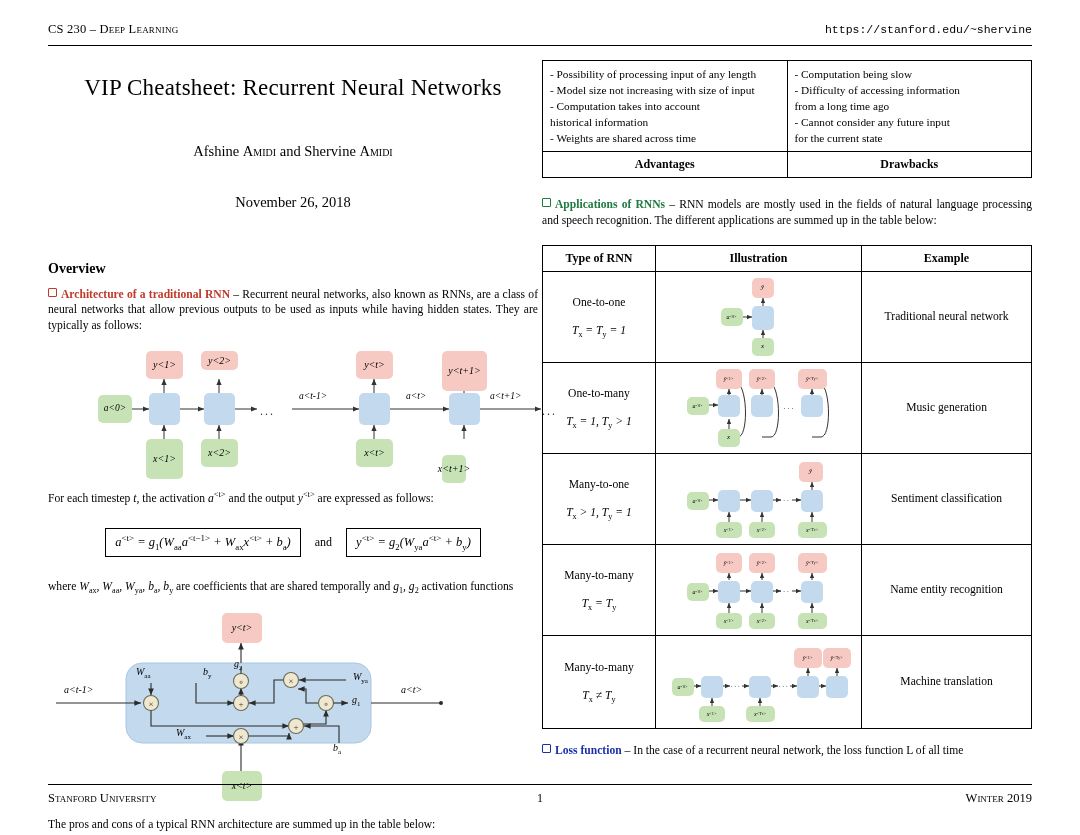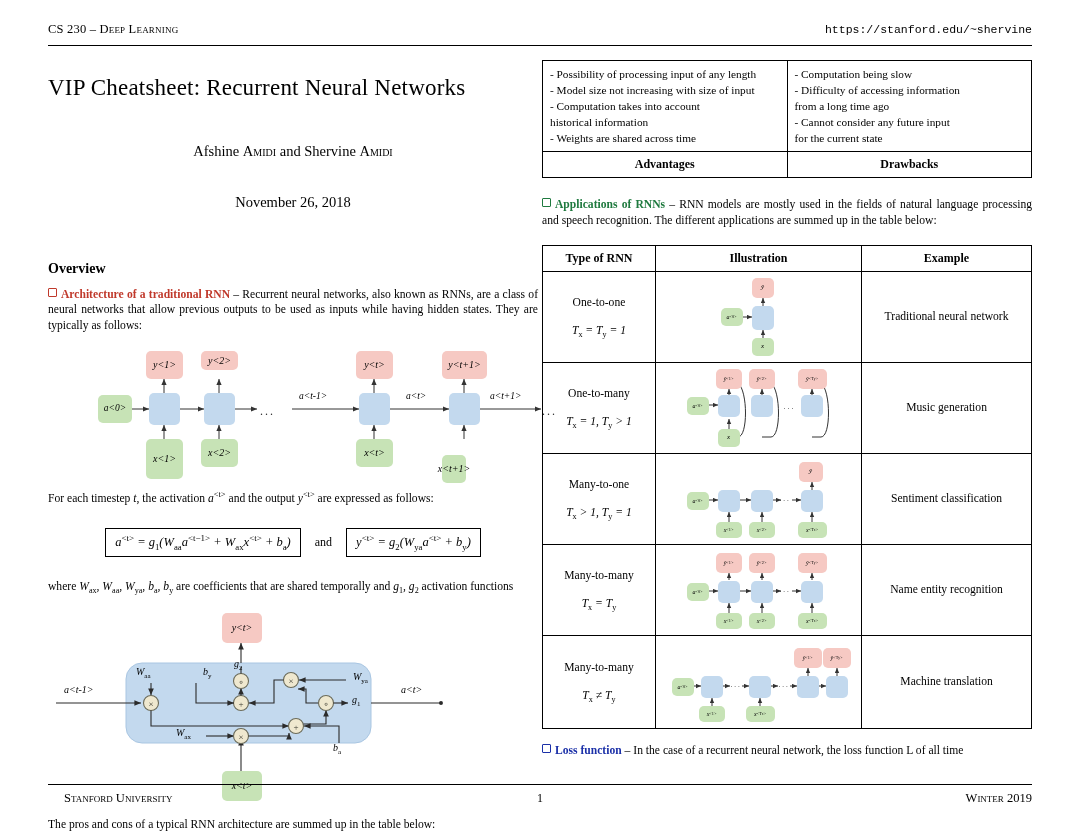--- a/index.html
+++ b/index.html
@@ -7,30 +7,30 @@
        font-family:"Liberation Serif","DejaVu Serif",serif;color:#000;}
   .page{position:absolute;inset:0;}
 
   
   .hdr{position:absolute;left:48px;top:22px;width:984px;height:22px;}
   .hdr .left{position:absolute;left:0;top:0;font-size:12.5px;letter-spacing:.2px;}
   .hdr .right{position:absolute;right:0;top:1px;font-family:"Liberation Mono","DejaVu Sans Mono",monospace;font-size:11.5px;}
   .rule{position:absolute;left:48px;width:984px;height:1px;background:#000;}
   .sc{font-variant:small-caps;}
   .ftr{position:absolute;left:48px;width:984px;height:20px;top:791px;font-size:12.5px;}
-  .ftr .l{position:absolute;left:16px;top:0;text-align:right;}
+  .ftr .l{position:absolute;left:0;top:0;text-align:right;}
   .ftr .c{position:absolute;left:50%;transform:translateX(-50%);top:0;font-size:12px;}
   .ftr .r{position:absolute;right:0;top:0;}
 
   
   .colL{position:absolute;left:48px;top:60px;width:490px;}
   .colR{position:absolute;left:542px;top:60px;width:490px;}
 
   
-  .title{text-align:left;font-size:23px;margin-top:15px;letter-spacing:.2px;}
+  .title{text-align:center;font-size:23px;margin-top:15px;letter-spacing:.2px;}
   .authors{text-align:center;font-size:14.5px;margin-top:42px;}
   .date{text-align:center;font-size:14.5px;margin-top:34px;}
 
   .h2{font-weight:bold;font-size:14px;margin-top:50px;}
   .para{font-size:11.6px;line-height:1.33;text-align:justify;margin-top:10px;}
   .para2{font-size:11.6px;line-height:1.33;text-align:justify;}
   .tag{font-weight:bold;}
   .tag.red{color:#c0392b;}
   .tag.green{color:#1f7a3f;}
   .tag.blue{color:#1b30a8;}
@@ -146,21 +146,21 @@
 
       <div class="nd y" style="left:52px;top:4px;width:37px;height:28px;font-size:10px;">
         <span>y&lt;1&gt;</span>
         </div>
       <div class="nd y" style="left:107px;top:4px;width:37px;height:19px;font-size:10px;">
         <span>y&lt;2&gt;</span>
         </div>
       <div class="nd y" style="left:262px;top:4px;width:37px;height:28px;font-size:10px;">
         <span>y&lt;t&gt;</span>
         </div>
-      <div class="nd y" style="left:348px;top:4px;width:45px;height:28px;font-size:10px;">
+      <div class="nd y" style="left:348px;top:4px;width:45px;height:40px;font-size:10px;">
         <span>y&lt;t+1&gt;</span>
         </div>
 
       <div class="nd x" style="left:52px;top:92px;width:37px;height:40px;font-size:10px;">
         <span>x&lt;1&gt;</span>
         </div>
       <div class="nd x" style="left:107px;top:92px;width:37px;height:28px;font-size:10px;">
         <span>x&lt;2&gt;</span>
         </div>
       <div class="nd x" style="left:262px;top:92px;width:37px;height:28px;font-size:10px;">

